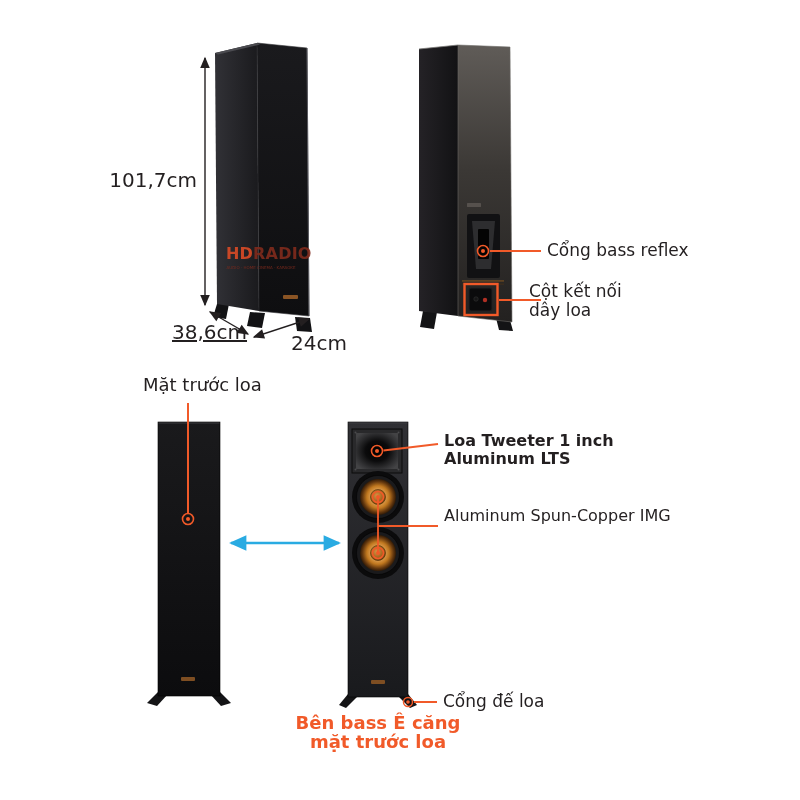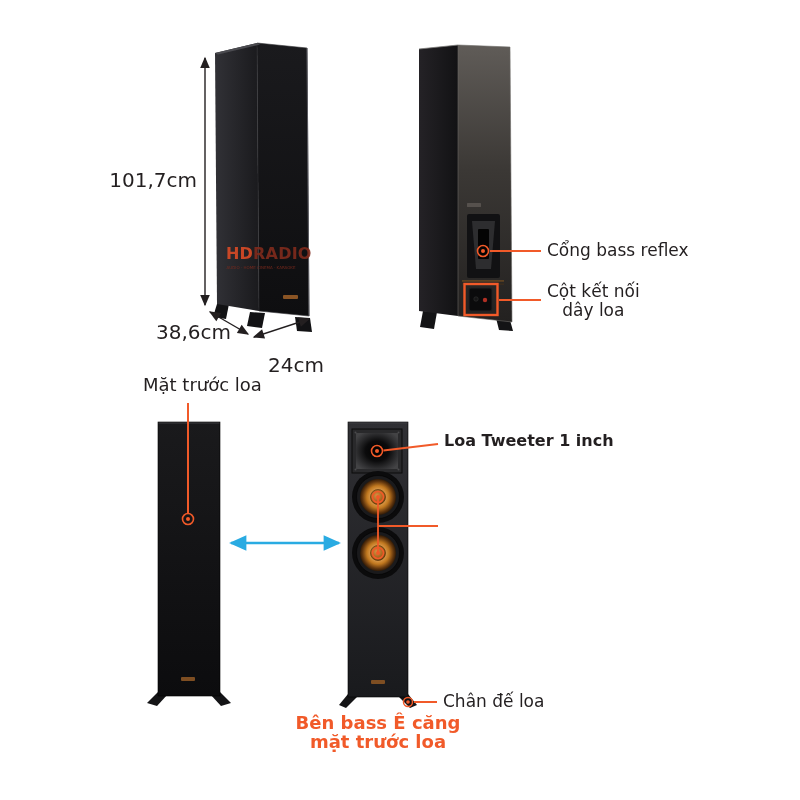--- a/index.html
+++ b/index.html
@@ -209,41 +209,43 @@
     <line class="oline" x1="378" y1="526" x2="438" y2="526" stroke-width="2"></line>
     <g>
       <circle cx="408" cy="702" r="4.5" fill="none" class="oline" stroke-width="1.5"></circle>
       <circle cx="408" cy="702" r="1.8" fill="#F15A29"></circle>
     </g>
     <line class="oline" x1="414" y1="702" x2="437" y2="702" stroke-width="2"></line>
   </svg>
 
   <div class="lbl dim" style="left:60px;top:168px;width:137px;text-align:right;">101,7cm</div>
 
-  <div class="lbl dim" style="left:156px;top:320px;">38,6cm</div>
-
-  <div class="lbl dim" style="left:268px;top:331px;margin-top:22px;">24cm</div>
+  <div class="lbl dim" style="left:172px;top:320px;text-decoration:underline;">38,6cm</div>
+
+  <div class="lbl dim" style="left:291px;top:331px;">24cm</div>
 
   <div class="lbl ann" style="left:547px;top:241px;">Cổng bass reflex</div>
 
-  <div class="lbl ann" style="left:547px;top:282px;text-align:center;">
+  <div class="lbl ann" style="left:529px;top:282px;">
     <div>Cột kết nối</div>
     <div>dây loa</div>
   </div>
 
   <div class="lbl front-lbl" style="left:143px;top:374px;">Mặt trước loa</div>
 
   <div class="lbl ann-s" style="left:444px;top:432px;font-weight:bold;">
     <div>Loa Tweeter 1 inch</div>
+    <div>Aluminum LTS</div>
   </div>
 
   <div class="lbl ann-s" style="left:444px;top:507px;">
-  </div>
-
-  <div class="lbl ann" style="left:443px;top:692px;">Chân đế loa</div>
+    <div>Aluminum Spun-Copper IMG</div>
+  </div>
+
+  <div class="lbl ann" style="left:443px;top:692px;">Cổng đế loa</div>
 
   <div class="lbl caption" style="left:283px;top:713px;width:190px;">
     <div>Bên bass Ê căng</div>
     <div>mặt trước loa</div>
   </div>
 
   <div class="wm">
     <span class="brand"><span class="hd">HD</span><span class="radio">RADIO</span></span>
     <span class="tag">AUDIO - HOME CINEMA - KARAOKE</span>
   </div>

